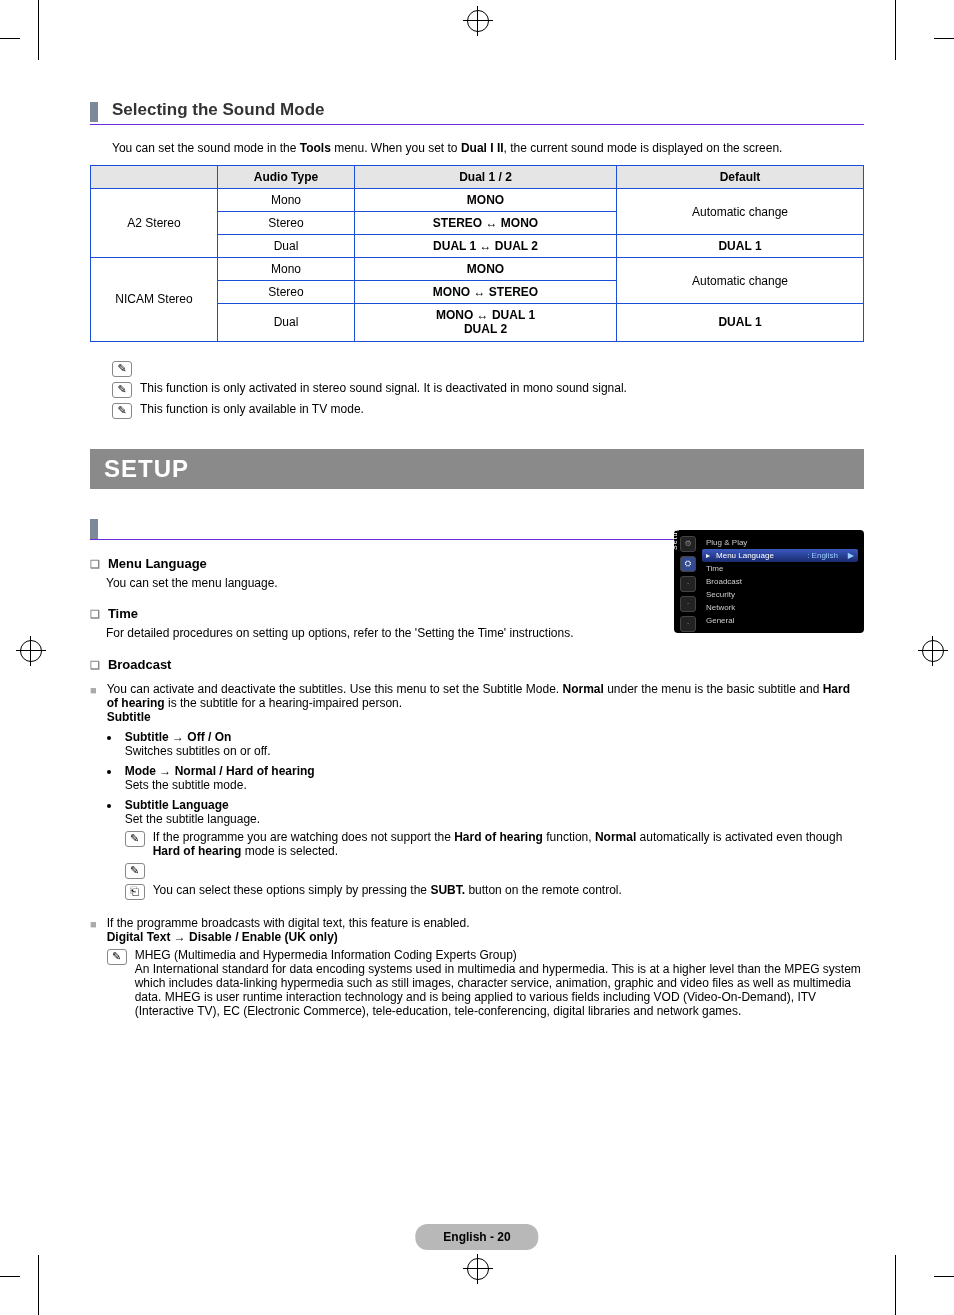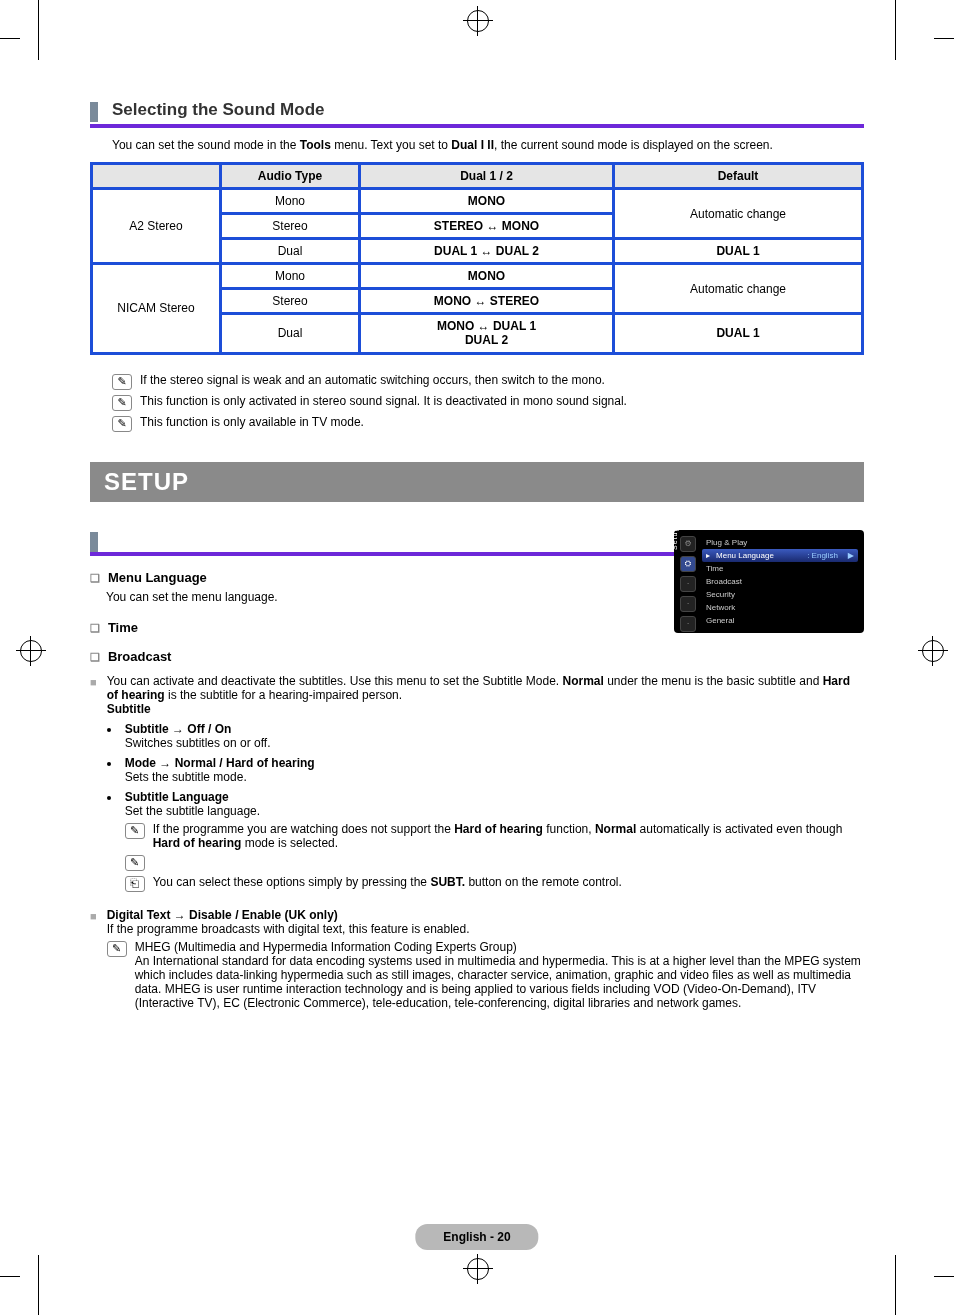--- a/index.html
+++ b/index.html
@@ -43,22 +43,22 @@
   .reg-mark::before { width: 30px; height: 1px; top: 9px; left: -5px; }
   .reg-mark::after { width: 1px; height: 30px; left: 9px; top: -5px; }
   .reg-top { top: 10px; left: 467px; }
   .reg-left { top: 640px; left: 20px; }
   .reg-right { top: 640px; right: 10px; }
   .reg-bottom { bottom: 35px; left: 467px; }
 
   .section-heading {
     display: flex;
     align-items: center;
-    border-bottom: 4px solid #6d28d9;
-    margin-bottom: 10px;
+    border-bottom: 1px solid #6d28d9;
+    margin-bottom: 16px;
   }
   .section-heading .bar {
     width: 8px;
     height: 20px;
     background: #7a8a9a;
     margin-right: 14px;
   }
   .section-heading .title {
     font-size: 17px;
     font-weight: bold;
@@ -69,21 +69,21 @@
     font-size: 12px;
     margin: 0 0 10px 22px;
   }
   .sound-table {
     width: 100%;
     border-collapse: collapse;
     font-size: 12px;
     margin-bottom: 18px;
   }
   .sound-table th, .sound-table td {
-    border: 3px solid #1d4ed8;
+    border: 1px solid #1d4ed8;
     padding: 4px 8px;
     text-align: center;
     vertical-align: middle;
   }
   .sound-table th {
     background: #e5e5e5;
     font-weight: bold;
   }
   .note-list {
     list-style: none;
@@ -281,21 +281,21 @@
   <div class="reg-mark reg-top"></div>
   <div class="reg-mark reg-left"></div>
   <div class="reg-mark reg-right"></div>
   <div class="reg-mark reg-bottom"></div>
 
   <div class="section-heading">
     <div class="bar"></div>
     <div class="title">Selecting the Sound Mode</div>
   </div>
   <p class="intro">
-    <span>You can set the sound mode in the </span><b>Tools</b><span> menu. Text you set to </span><b>Dual I II</b><span>, the current sound mode is displayed on the screen.</span>
+    <span>You can set the sound mode in the </span><b>Tools</b><span> menu. When you set to </span><b>Dual I II</b><span>, the current sound mode is displayed on the screen.</span>
   </p>
 
   <table class="sound-table">
     <tbody>
         <tr>
       <th style="width:110px"></th>
       <th style="width:120px">Audio Type</th>
       <th>Dual 1 / 2</th>
       <th style="width:230px">Default</th>
     </tr>
@@ -331,21 +331,20 @@
         <div class="bracket-line"><b>DUAL 2</b></div>
       </td>
       <td><b>DUAL 1</b></td>
     </tr>
   </tbody>
     </table>
 
   <ul class="note-list">
     <li>
         <span class="note-icon">✎</span>
-        <span>If the stereo signal is weak and an automatic switching occurs, then switch to the mono.</span>
       </li>
     <li>
         <span class="note-icon">✎</span>
         <span>This function is only activated in stereo sound signal. It is deactivated in mono sound signal.</span>
       </li>
     <li>
         <span class="note-icon">✎</span>
         <span>This function is only available in TV mode.</span>
       </li>
   </ul>
@@ -360,20 +359,21 @@
     <div class="sub-h">
       <span class="sq">❏</span>
       <span>Menu Language</span>
     </div>
     <div class="sub-body">You can set the menu language.</div>
 
     <div class="sub-h">
       <span class="sq">❏</span>
       <span>Time</span>
     </div>
+    <div class="sub-body">For detailed procedures on setting up options, refer to the 'Setting the Time' instructions.</div>
 
     <div class="sub-h">
       <span class="sq">❏</span>
       <span>Broadcast</span>
     </div>
 
     <div class="sub-sub">
       <span class="bx">■</span>
       <div class="content">
         <div>
@@ -410,22 +410,22 @@
               </li>
             </ul>
           </li>
         </ul>
       </div>
     </div>
 
     <div class="sub-sub">
       <span class="bx">■</span>
       <div class="content">
+        <div>If the programme broadcasts with digital text, this feature is enabled.</div>
         <div style="font-weight:bold;">Digital Text → Disable / Enable (UK only)</div>
-        <div>If the programme broadcasts with digital text, this feature is enabled.</div>
         <ul class="inner-notes">
           <li>
               <span class="note-icon">✎</span>
             <div>
               <span>MHEG (Multimedia and Hypermedia Information Coding Experts Group)</span><br>
               <span>An International standard for data encoding systems used in multimedia and hypermedia. This is at a higher level than the MPEG system which includes data-linking hypermedia such as still images, character service, animation, graphic and video files as well as multimedia data. MHEG is user runtime interaction technology and is being applied to various fields including VOD (Video-On-Demand), ITV (Interactive TV), EC (Electronic Commerce), tele-education, tele-conferencing, digital libraries and network games.</span>
             </div>
           </li>
         </ul>
       </div>

